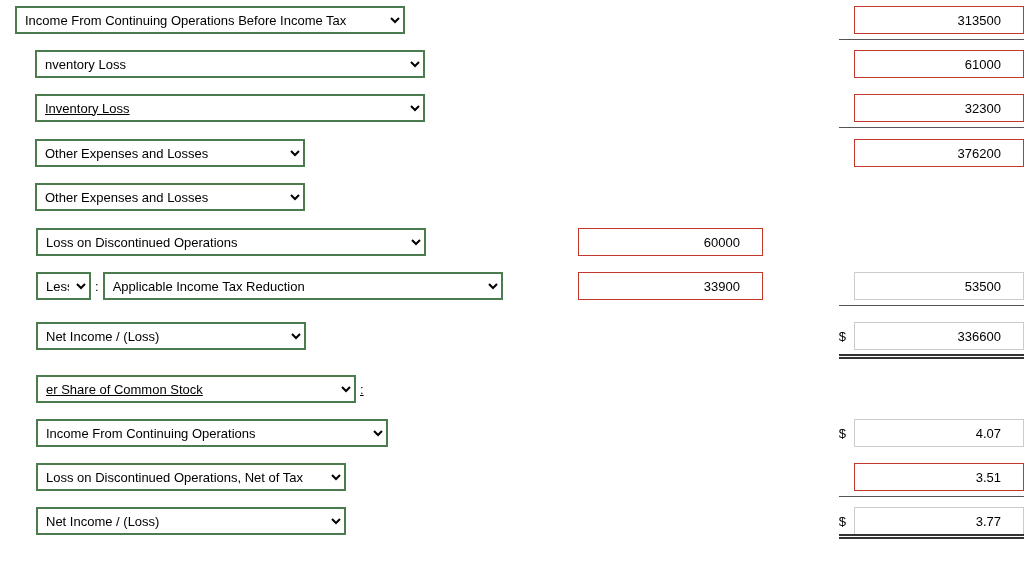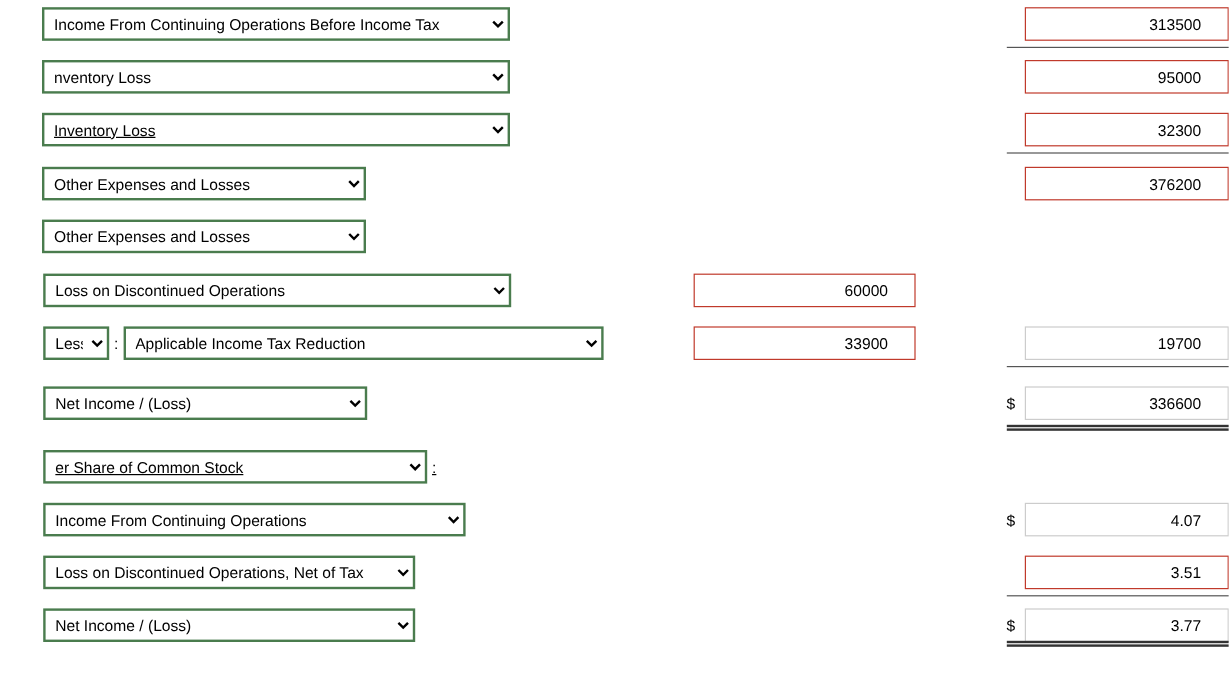--- a/index.html
+++ b/index.html
@@ -81,39 +81,39 @@
       align-items: center;
       min-height: 40px;
     }
   </style>
 </head>
 <body>
 
 <div class="container">
 
   <div class="absolute-row row1">
-    <div style="padding-left: 35px;">
+    <div style="padding-left: 15px;">
       <select class="green-border" style="width: 390px;">
         <option>Income From Continuing Operations Before Income Tax</option>
       </select>
     </div>
     <div style="position: absolute; right: 0; display: flex; align-items: center;">
       <div class="value-box red-border" style="width: 170px;">313500</div>
     </div>
     <div class="divider-line" style="bottom: 0; top: auto;"></div>
   </div>
 
   <div class="absolute-row row2">
     <div style="padding-left: 35px;">
       <select class="green-border" style="width: 390px;">
         <option>nventory Loss</option>
       </select>
     </div>
     <div style="position: absolute; right: 0; display: flex; align-items: center;">
-      <div class="value-box red-border" style="width: 170px;">95000</div>
+      <div class="value-box red-border" style="width: 170px;">61000</div>
     </div>
   </div>
 
   <div class="absolute-row row3">
     <div style="padding-left: 35px;">
       <select class="green-border" style="width: 390px; text-decoration: underline;">
         <option>Inventory Loss</option>
       </select>
     </div>
     <div style="position: absolute; right: 0; display: flex; align-items: center;">
@@ -159,21 +159,21 @@
       </select>
       <span style="font-size:13px;">:</span>
       <select class="green-border" style="width: 400px;">
         <option>Applicable Income Tax Reduction</option>
       </select>
     </div>
     <div style="position: absolute; left: 578px; display: flex; align-items: center;">
       <div class="value-box red-border" style="width: 185px;">33900</div>
     </div>
     <div style="position: absolute; right: 0; display: flex; align-items: center;">
-      <div class="value-box" style="width: 170px; border: 1px solid #ccc;">19700</div>
+      <div class="value-box" style="width: 170px; border: 1px solid #ccc;">53500</div>
     </div>
     <div class="divider-line" style="bottom: 0; top: auto;"></div>
   </div>
 
   <div class="absolute-row row8" style="min-height: 50px;">
     <div style="padding-left: 36px;">
       <select class="green-border" style="width: 270px;">
         <option>Net Income / (Loss)</option>
       </select>
     </div>

